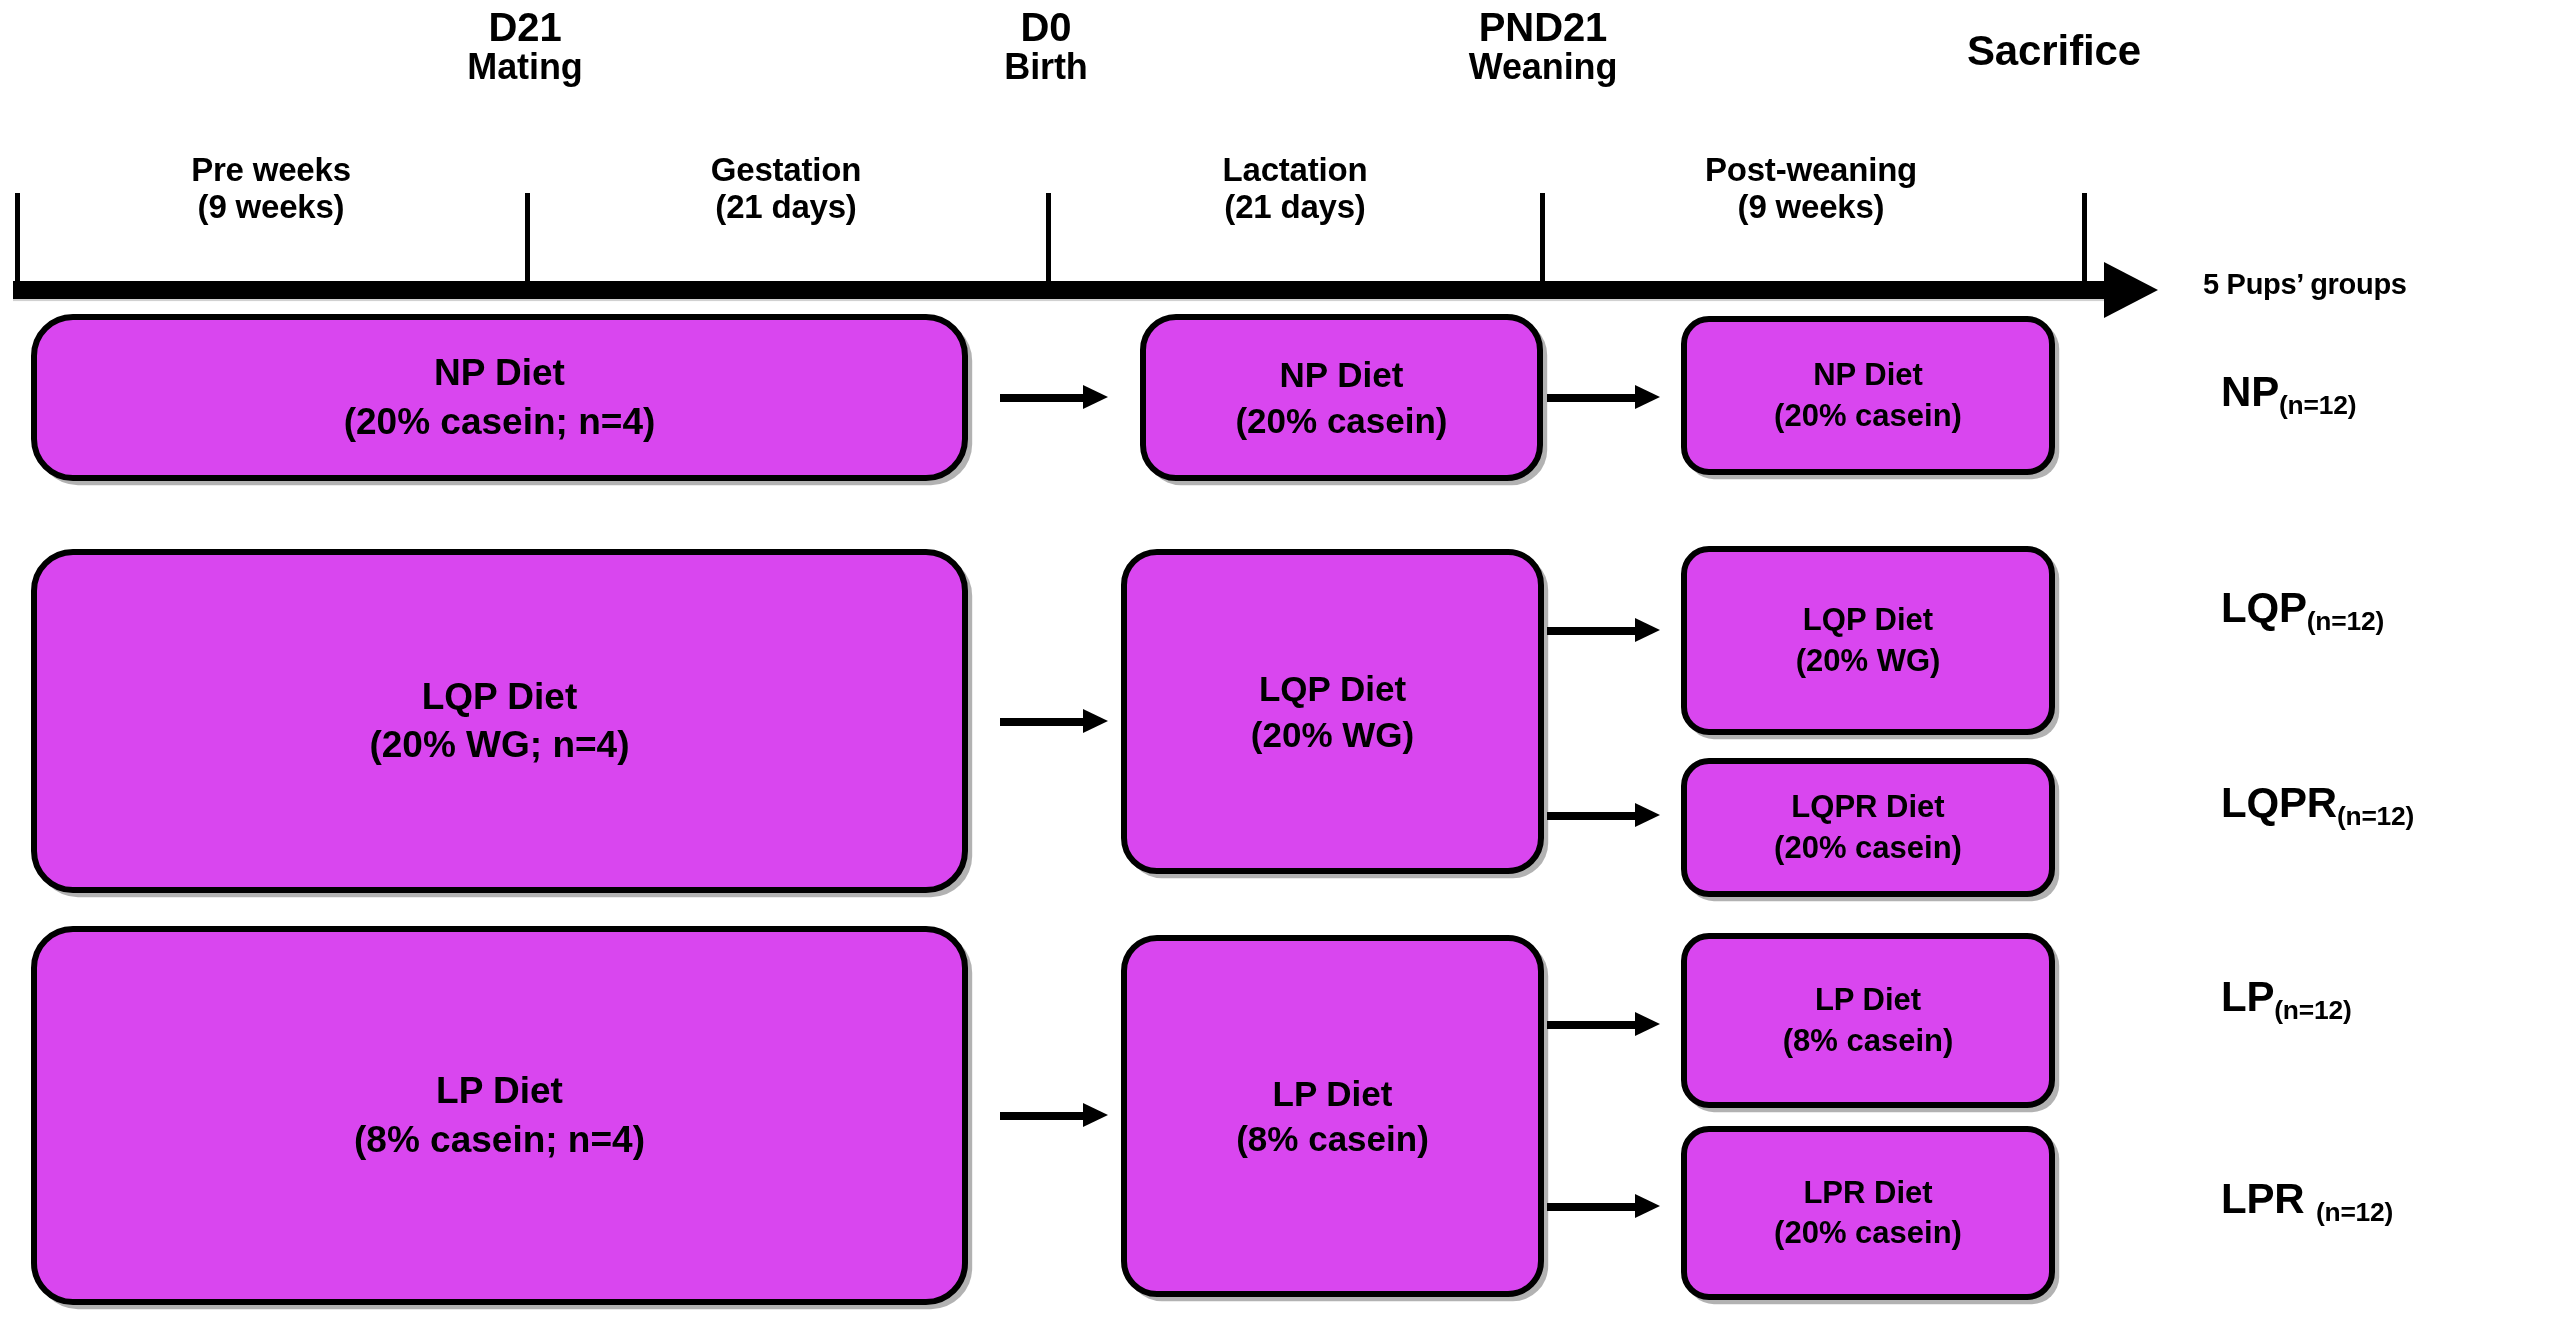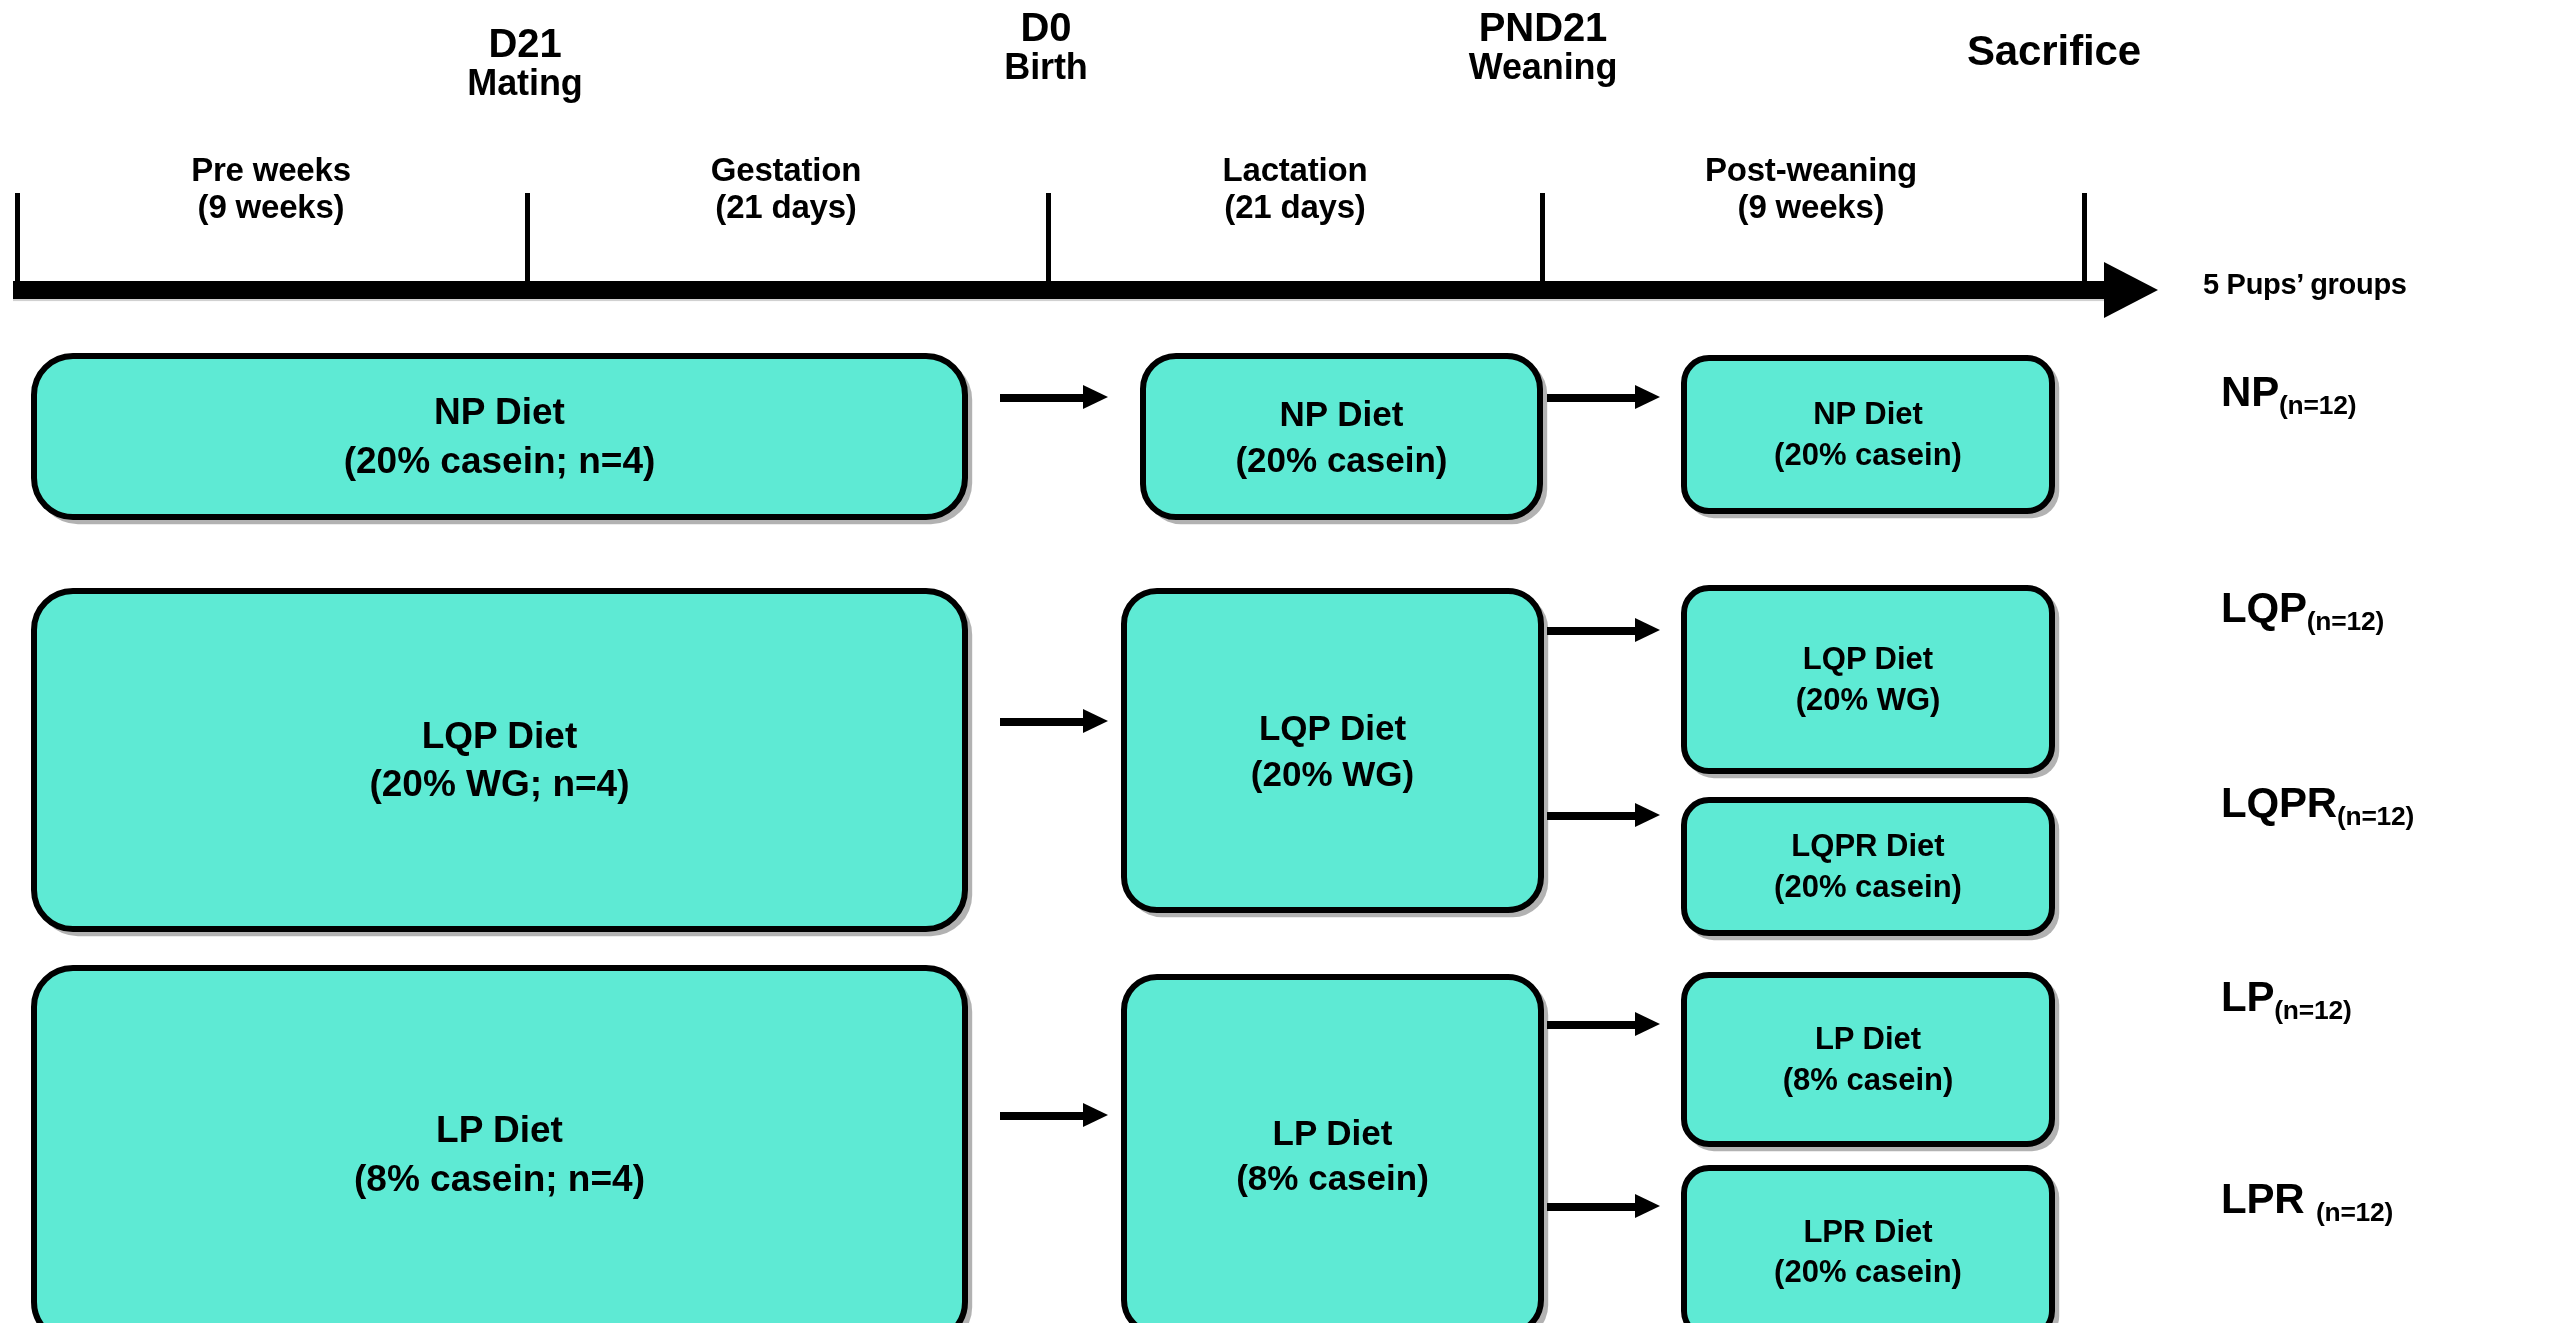--- a/index.html
+++ b/index.html
@@ -58,32 +58,31 @@
     font-weight: bold;
     font-size: 33px;
     letter-spacing: -0.2px;
   }
   .tl-phase .ph-dur { display: block; }
 
   
   .diet-box {
     position: absolute;
     box-sizing: border-box;
-    background: #5eead4;
+    background: #d946ef;
     border: 6.3px solid #000000;
     border-radius: 31px;
     display: flex;
     flex-direction: column;
     align-items: center;
     justify-content: center;
     text-align: center;
     line-height: 1.30;
     font-weight: bold;
     box-shadow: 4.9px 4.9px 0 -0.7px rgba(0,0,0,0.30);
-    margin-top: 39px;
   }
   .diet-box .d-name { display: block; }
   .diet-box .d-comp { display: block; }
   .box-big   { font-size: 37px; border-radius: 42px; }
   .box-mid   { font-size: 35px; border-radius: 36px; }
   .box-small { font-size: 31px; border-radius: 28px; }
 
   
   .flow-arrow {
     position: absolute;
@@ -128,21 +127,21 @@
     margin-top: 29px;
   }
 </style>
 </head>
 <body>
 
 <div id="canvas">
 
   <div>
 
-    <div class="tl-event" style="left:400px; top:5.6px; width:250px;margin-top:16px;">
+    <div class="tl-event" style="left:400px; top:5.6px; width:250px;">
       <span class="ev-code">D21</span>
       <span class="ev-name">Mating</span>
     </div>
 
     <div class="tl-event" style="left:921px; top:5.6px; width:250px;">
       <span class="ev-code">D0</span>
       <span class="ev-name">Birth</span>
     </div>
 
     <div class="tl-event" style="left:1411px; top:5.6px; width:264px;">

